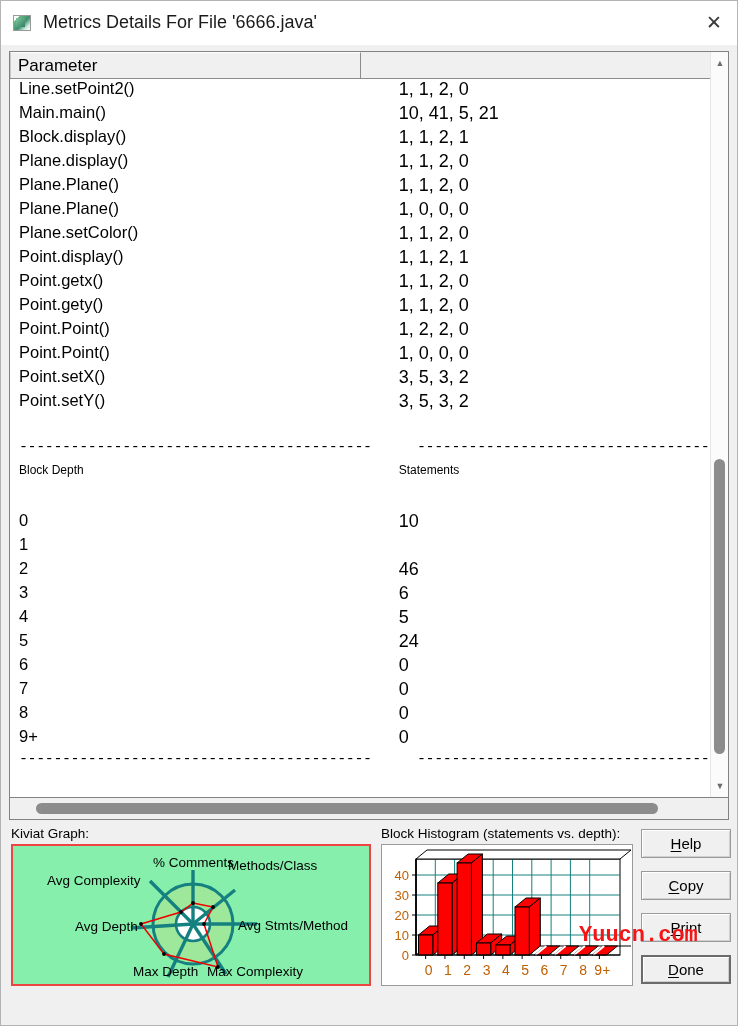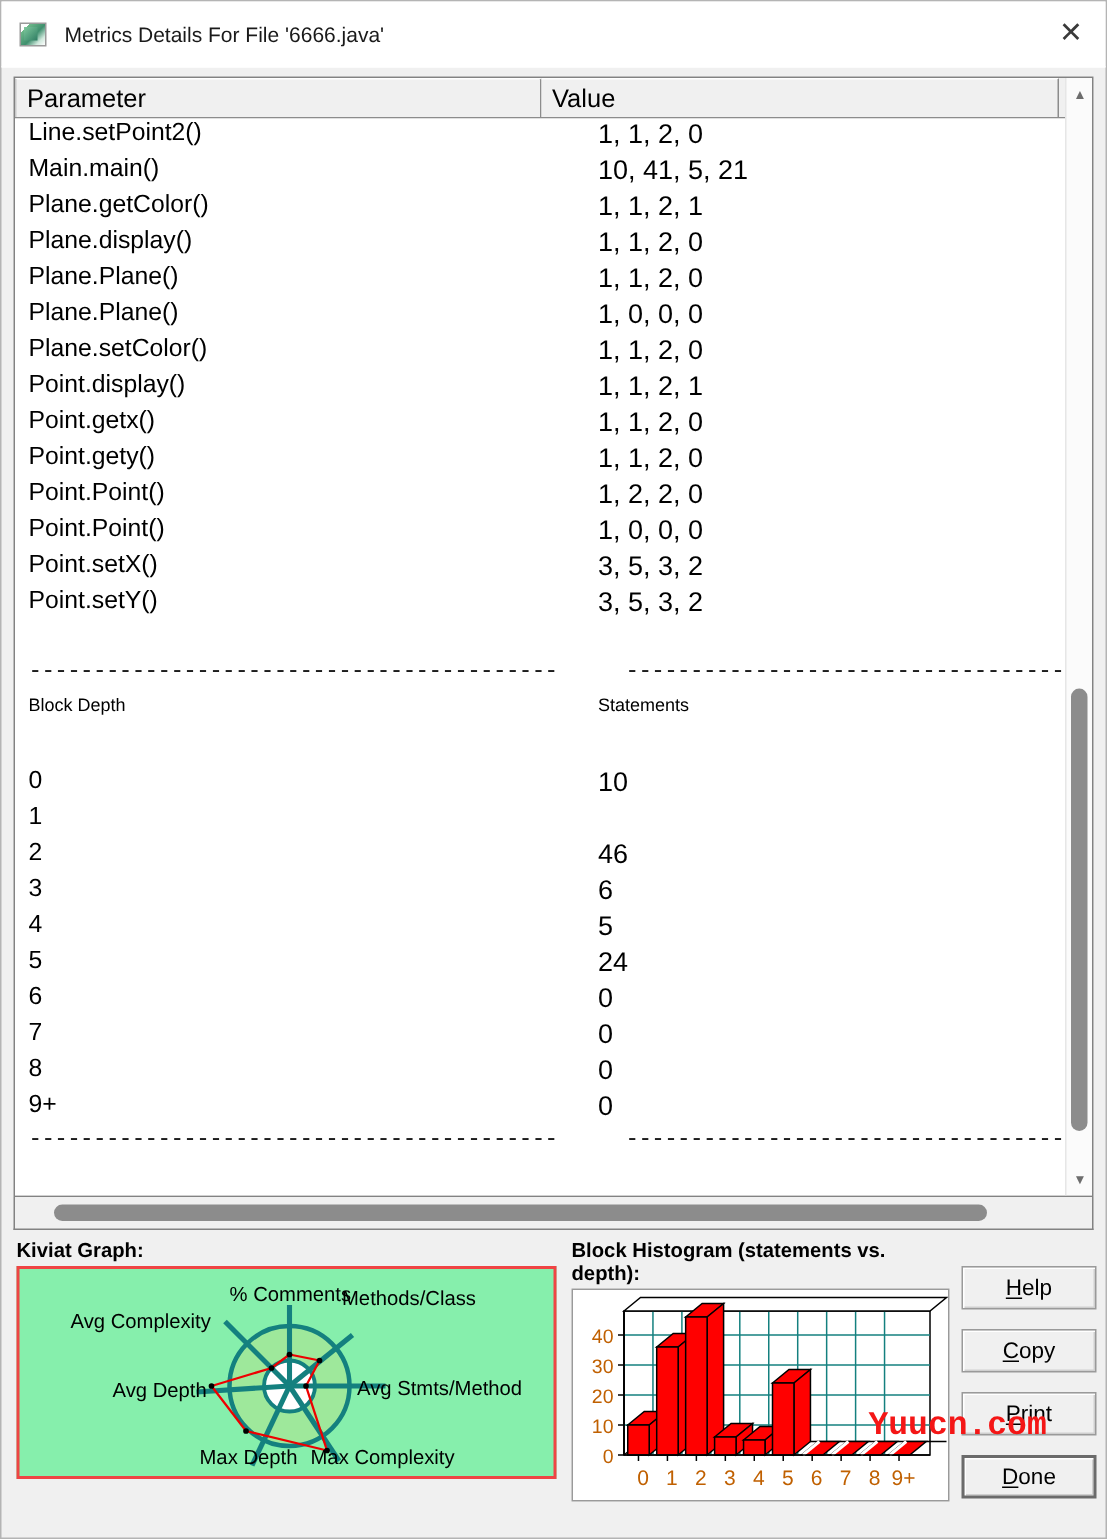--- a/index.html
+++ b/index.html
@@ -31,21 +31,21 @@
     border: 1px solid #9a9a9a;
     background: linear-gradient(135deg,#ffffff 0%,#ffffff 18%,#6fb98a 18%,#3f8f6e 55%,#cfe8dc 80%,#ffffff 100%);
     margin-right: 12px; flex: none;
     position: relative;
   }
   #app-icon:after{
     content:""; position:absolute; left:2px; top:2px; width:9px; height:9px;
     background: linear-gradient(135deg,#7fc99d,#2f7d63);
   }
   #title-text {
-    font-size: 14px; color: #1a1a1a;
+    font-size: 18px; color: #1a1a1a;
     white-space: nowrap;
   }
   #close-btn {
     position: absolute; right: 0; top: 0;
     width: 46px; height: 43px;
     display: flex; align-items: center; justify-content: center;
     font-size: 19px; color: #3a3a3a;
     font-family: "DejaVu Sans", sans-serif;
     line-height: 1;
     cursor: pointer;
@@ -120,21 +120,21 @@
   }
   #hs-thumb {
     position: absolute; left: 26px; top: 5px; height: 11px;
     width: 622px; background: #8c8c8c; border-radius: 6px; cursor: pointer;
   }
   
   #bottom {
     display: flex; margin-top: 6px; padding-left: 2px;
   }
   .panel-label {
-    font-size: 13.5px; color: #000; margin-bottom: 3px; display: block; font-weight: bold;
+    font-size: 13.5px; color: #000; margin-bottom: 3px; display: block;
   }
   #kiviat-col { width: 368px; }
   #kiviat-box {
     width: 360px; height: 142px;
     border: 2px solid #ef4444; background: #86efac;
     position: relative; overflow: hidden;
   }
   #hist-col { width: 258px; margin-left: 10px; }
   #hist-box {
     width: 252px; height: 142px;
@@ -181,34 +181,33 @@
     <div id="close-btn">✕</div>
   </div>
 
   <div id="content">
 
     <div id="table-panel">
       <div id="table-scroll-area">
 
         <div id="table-header">
           <div class="th" id="th-param">Parameter</div>
-          <div class="th" id="th-value">Value</div>
         </div>
 
         <div id="rows">
             <div class="row">
               <div class="cell-a">Line.setPoint2()</div>
               <div class="cell-b">1, 1, 2, 0</div>
             </div>
             <div class="row">
               <div class="cell-a">Main.main()</div>
               <div class="cell-b">10, 41, 5, 21</div>
             </div>
             <div class="row">
-              <div class="cell-a">Plane.getColor()</div>
+              <div class="cell-a">Block.display()</div>
               <div class="cell-b">1, 1, 2, 1</div>
             </div>
             <div class="row">
               <div class="cell-a">Plane.display()</div>
               <div class="cell-b">1, 1, 2, 0</div>
             </div>
             <div class="row">
               <div class="cell-a">Plane.Plane()</div>
               <div class="cell-b">1, 1, 2, 0</div>
             </div>

